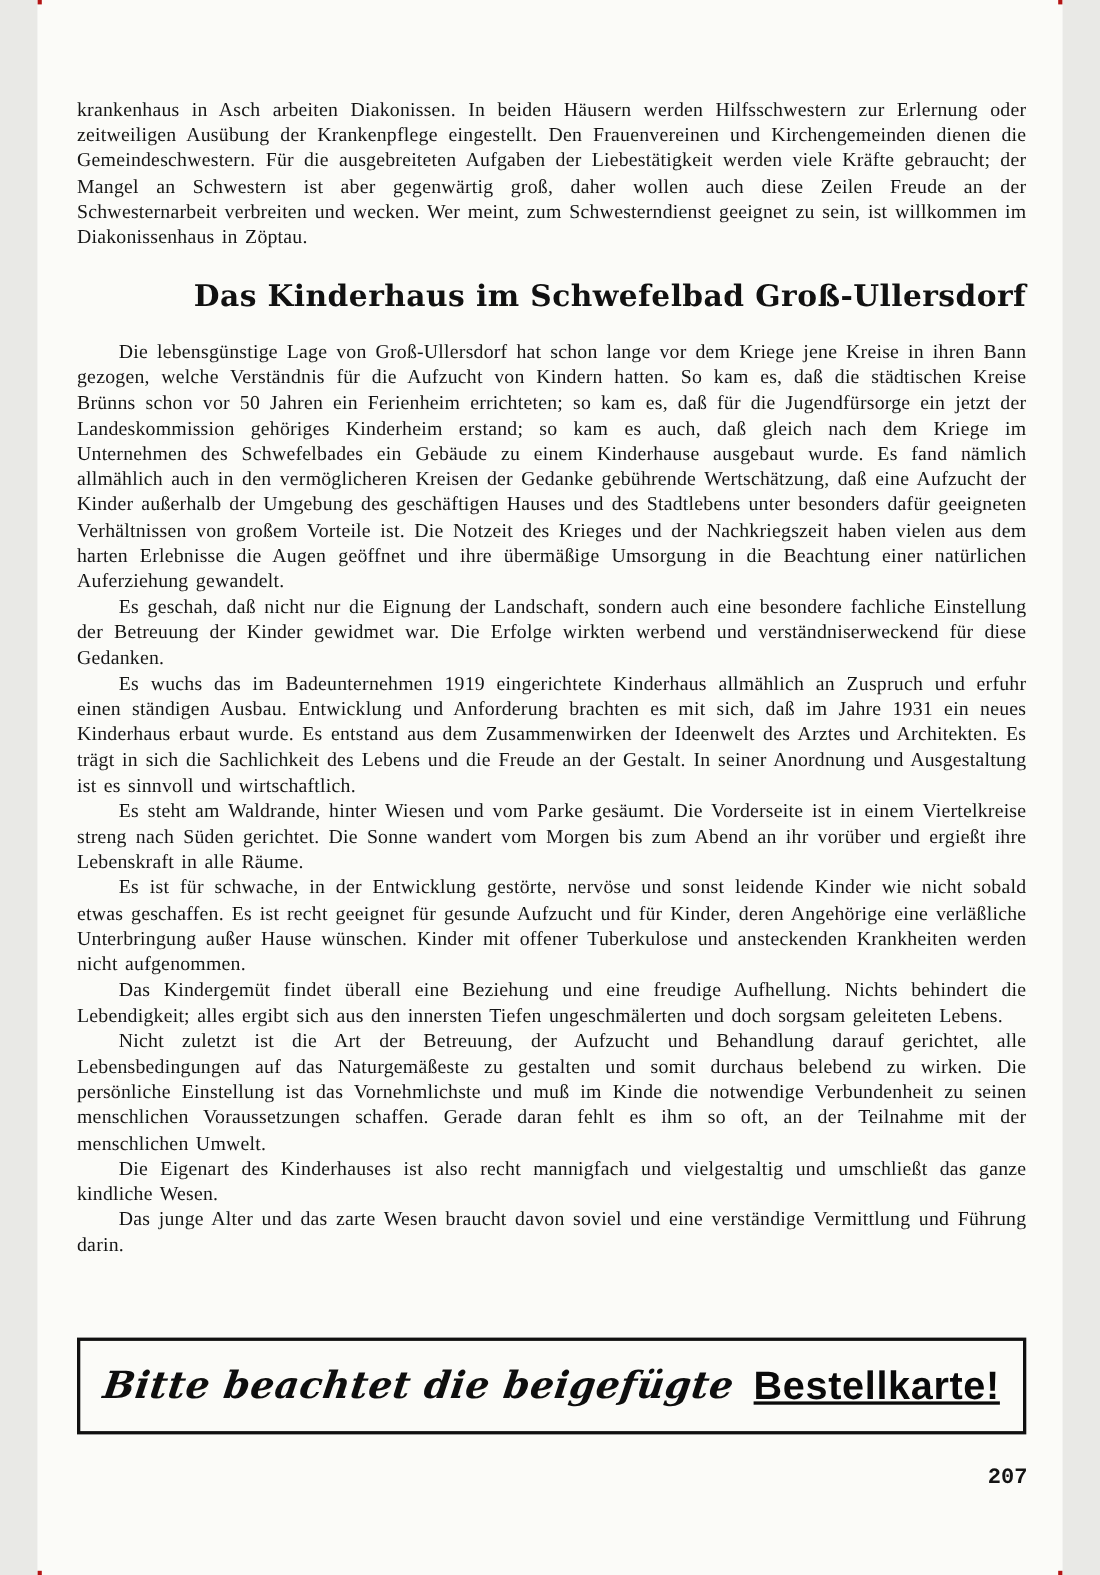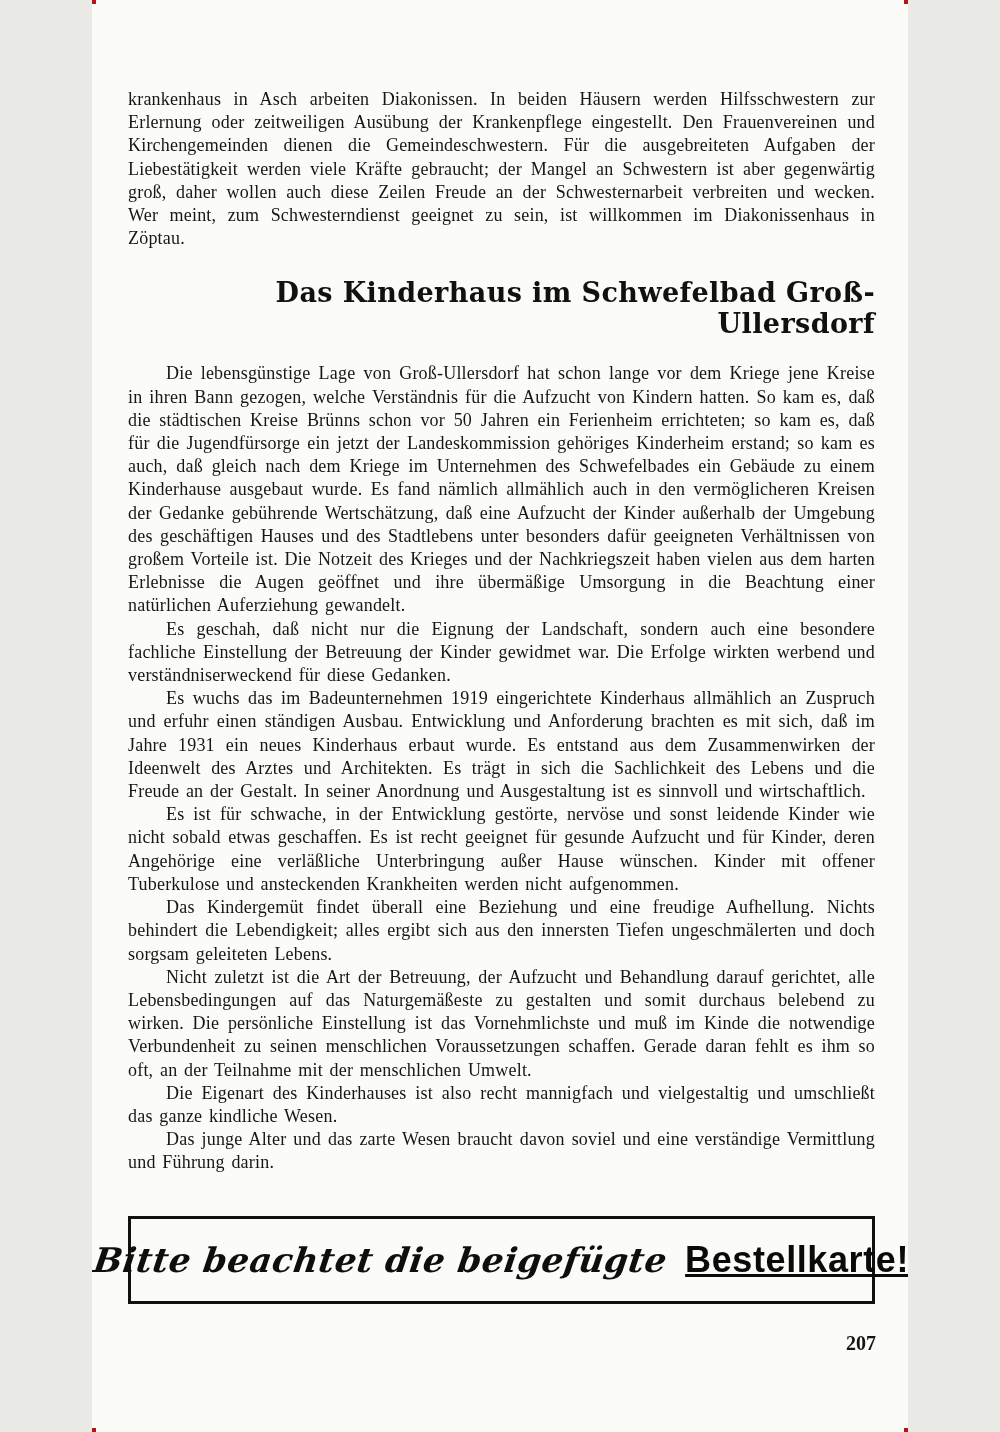--- a/index.html
+++ b/index.html
@@ -2,21 +2,21 @@
 <html><head>
 <meta charset="utf-8">
 <style>
   html, body {
     margin: 0;
     padding: 0;
     background: #e9e9e6;
   }
   .page {
     position: relative;
-    width: 816px;
+    width: 932px;
     height: 1432px;
     margin: 0 auto;
     background: #fbfbf8;
     box-sizing: border-box;
     padding: 88px 33px 0 36px;
     font-family: "Liberation Serif", serif;
     color: #161616;
     overflow: hidden;
   }
   .body-text {
@@ -72,21 +72,21 @@
     color: #0a0a0a;
     white-space: nowrap;
     text-decoration: underline;
   }
   .page-number {
     position: absolute;
     right: 32px;
     top: 1332px;
     font-size: 20px;
     font-weight: 700;
-    font-family: Liberation Serif, serif;
+    font-family: Liberation Mono, monospace;
     color: #141414;
   }
   .corner-marker {
     position: absolute;
     width: 4px;
     height: 4px;
     background: #b41414;
   }
   .corner-tl { left: 0; top: 0; }
   .corner-tr { right: 0; top: 0; }
@@ -98,20 +98,21 @@
 
 <div class="page">
 
   <p class="body-text no-indent">krankenhaus in Asch arbeiten Diakonissen. In beiden Häusern werden Hilfsschwestern zur Erlernung oder zeitweiligen Ausübung der Krankenpflege eingestellt. Den Frauenvereinen und Kirchengemeinden dienen die Gemeindeschwestern. Für die ausgebreiteten Aufgaben der Liebestätigkeit werden viele Kräfte gebraucht; der Mangel an Schwestern ist aber gegenwärtig groß, daher wollen auch diese Zeilen Freude an der Schwesternarbeit verbreiten und wecken. Wer meint, zum Schwesterndienst geeignet zu sein, ist willkommen im Diakonissenhaus in Zöptau.</p>
 
   <h2 class="section-heading">Das Kinderhaus im Schwefelbad Groß-Ullersdorf</h2>
 
   <p class="body-text">Die lebensgünstige Lage von Groß-Ullersdorf hat schon lange vor dem Kriege jene Kreise in ihren Bann gezogen, welche Verständnis für die Aufzucht von Kindern hatten. So kam es, daß die städtischen Kreise Brünns schon vor 50 Jahren ein Ferienheim errichteten; so kam es, daß für die Jugendfürsorge ein jetzt der Landeskommission gehöriges Kinderheim erstand; so kam es auch, daß gleich nach dem Kriege im Unternehmen des Schwefelbades ein Gebäude zu einem Kinderhause ausgebaut wurde. Es fand nämlich allmählich auch in den vermöglicheren Kreisen der Gedanke gebührende Wertschätzung, daß eine Aufzucht der Kinder außerhalb der Umgebung des geschäftigen Hauses und des Stadtlebens unter besonders dafür geeigneten Verhältnissen von großem Vorteile ist. Die Notzeit des Krieges und der Nachkriegszeit haben vielen aus dem harten Erlebnisse die Augen geöffnet und ihre übermäßige Umsorgung in die Beachtung einer natürlichen Auferziehung gewandelt.</p>
   <p class="body-text">Es geschah, daß nicht nur die Eignung der Landschaft, sondern auch eine besondere fachliche Einstellung der Betreuung der Kinder gewidmet war. Die Erfolge wirkten werbend und verständniserweckend für diese Gedanken.</p>
   <p class="body-text">Es wuchs das im Badeunternehmen 1919 eingerichtete Kinderhaus allmählich an Zuspruch und erfuhr einen ständigen Ausbau. Entwicklung und Anforderung brachten es mit sich, daß im Jahre 1931 ein neues Kinderhaus erbaut wurde. Es entstand aus dem Zusammenwirken der Ideenwelt des Arztes und Architekten. Es trägt in sich die Sachlichkeit des Lebens und die Freude an der Gestalt. In seiner Anordnung und Ausgestaltung ist es sinnvoll und wirtschaftlich.</p>
+  <p class="body-text">Es steht am Waldrande, hinter Wiesen und vom Parke gesäumt. Die Vorderseite ist in einem Viertelkreise streng nach Süden gerichtet. Die Sonne wandert vom Morgen bis zum Abend an ihr vorüber und ergießt ihre Lebenskraft in alle Räume.</p>
   <p class="body-text">Es ist für schwache, in der Entwicklung gestörte, nervöse und sonst leidende Kinder wie nicht sobald etwas geschaffen. Es ist recht geeignet für gesunde Aufzucht und für Kinder, deren Angehörige eine verläßliche Unterbringung außer Hause wünschen. Kinder mit offener Tuberkulose und ansteckenden Krankheiten werden nicht aufgenommen.</p>
   <p class="body-text">Das Kindergemüt findet überall eine Beziehung und eine freudige Aufhellung. Nichts behindert die Lebendigkeit; alles ergibt sich aus den innersten Tiefen ungeschmälerten und doch sorgsam geleiteten Lebens.</p>
   <p class="body-text">Nicht zuletzt ist die Art der Betreuung, der Aufzucht und Behandlung darauf gerichtet, alle Lebensbedingungen auf das Naturgemäßeste zu gestalten und somit durchaus belebend zu wirken. Die persönliche Einstellung ist das Vornehmlichste und muß im Kinde die notwendige Verbundenheit zu seinen menschlichen Voraussetzungen schaffen. Gerade daran fehlt es ihm so oft, an der Teilnahme mit der menschlichen Umwelt.</p>
   <p class="body-text">Die Eigenart des Kinderhauses ist also recht mannigfach und vielgestaltig und umschließt das ganze kindliche Wesen.</p>
   <p class="body-text">Das junge Alter und das zarte Wesen braucht davon soviel und eine verständige Vermittlung und Führung darin.</p>
 
   <div class="banner-box">
     <span class="banner-script">Bitte beachtet die beigefügte</span>
     <span class="banner-bold">Bestellkarte!</span>
   </div>

